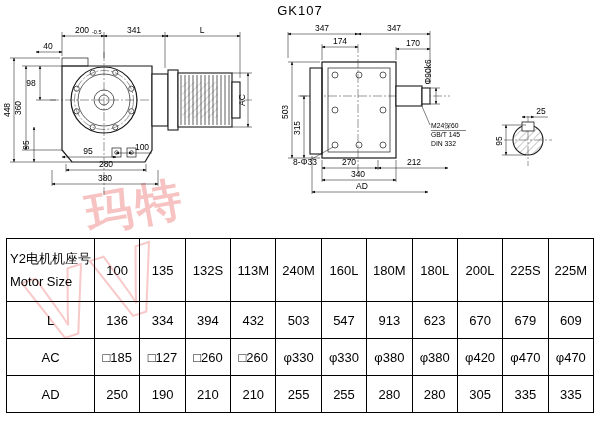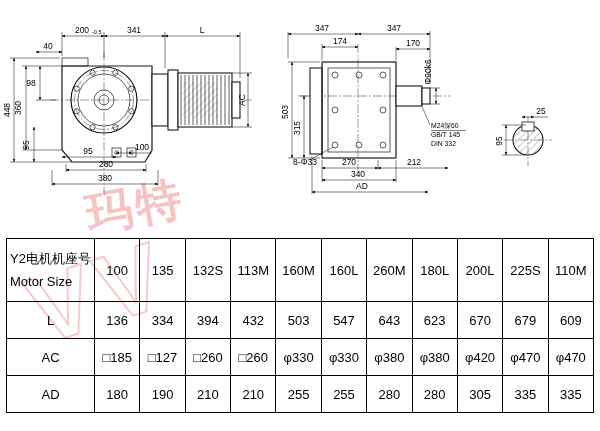--- a/index.html
+++ b/index.html
@@ -32,20 +32,21 @@
   .spec th.hl div{line-height:1.8;font-size:13px;}
 </style>
 </head>
 <body>
 
 <div class="page">
 
   <div class="wm wm1">玛特</div>
   <div class="wm wm2">VV</div>
 
+  <div class="title">GK107</div>
 
   <svg class="drawing" width="600" height="235" viewBox="0 0 600 235">
     <defs>
       <marker id="arr" viewBox="0 0 10 10" refX="9" refY="5" markerWidth="7" markerHeight="7" orient="auto-start-reverse">
         <path d="M0,1.5 L10,5 L0,8.5 z" fill="#111"></path>
       </marker>
       <pattern id="hatch" width="5" height="5" patternUnits="userSpaceOnUse" patternTransform="rotate(45)">
         <line x1="0" y1="0" x2="0" y2="5" stroke="#222" stroke-width="0.5"></line>
       </pattern>
     </defs>
@@ -210,37 +211,37 @@
     <tbody>
         <tr class="hrow">
       <th class="hl">
         <div>Y2电机机座号</div>
         <div>Motor Size</div>
       </th>
       <th>100</th>
       <th>135</th>
       <th>132S</th>
       <th>113M</th>
-      <th>160M</th>
+      <th>240M</th>
       <th>160L</th>
-      <th>260M</th>
+      <th>180M</th>
       <th>180L</th>
       <th>200L</th>
       <th>225S</th>
-      <th>110M</th>
+      <th>225M</th>
     </tr>
     <tr>
       <th>L</th>
       <td>136</td>
       <td>334</td>
       <td>394</td>
       <td>432</td>
       <td>503</td>
       <td>547</td>
-      <td>643</td>
+      <td>913</td>
       <td>623</td>
       <td>670</td>
       <td>679</td>
       <td>609</td>
     </tr>
     <tr>
       <th>AC</th>
       <td>□185</td>
       <td>□127</td>
       <td>□260</td>
@@ -248,21 +249,21 @@
       <td>φ330</td>
       <td>φ330</td>
       <td>φ380</td>
       <td>φ380</td>
       <td>φ420</td>
       <td>φ470</td>
       <td>φ470</td>
     </tr>
     <tr>
       <th>AD</th>
-      <td>180</td>
+      <td>250</td>
       <td>190</td>
       <td>210</td>
       <td>210</td>
       <td>255</td>
       <td>255</td>
       <td>280</td>
       <td>280</td>
       <td>305</td>
       <td>335</td>
       <td>335</td>

